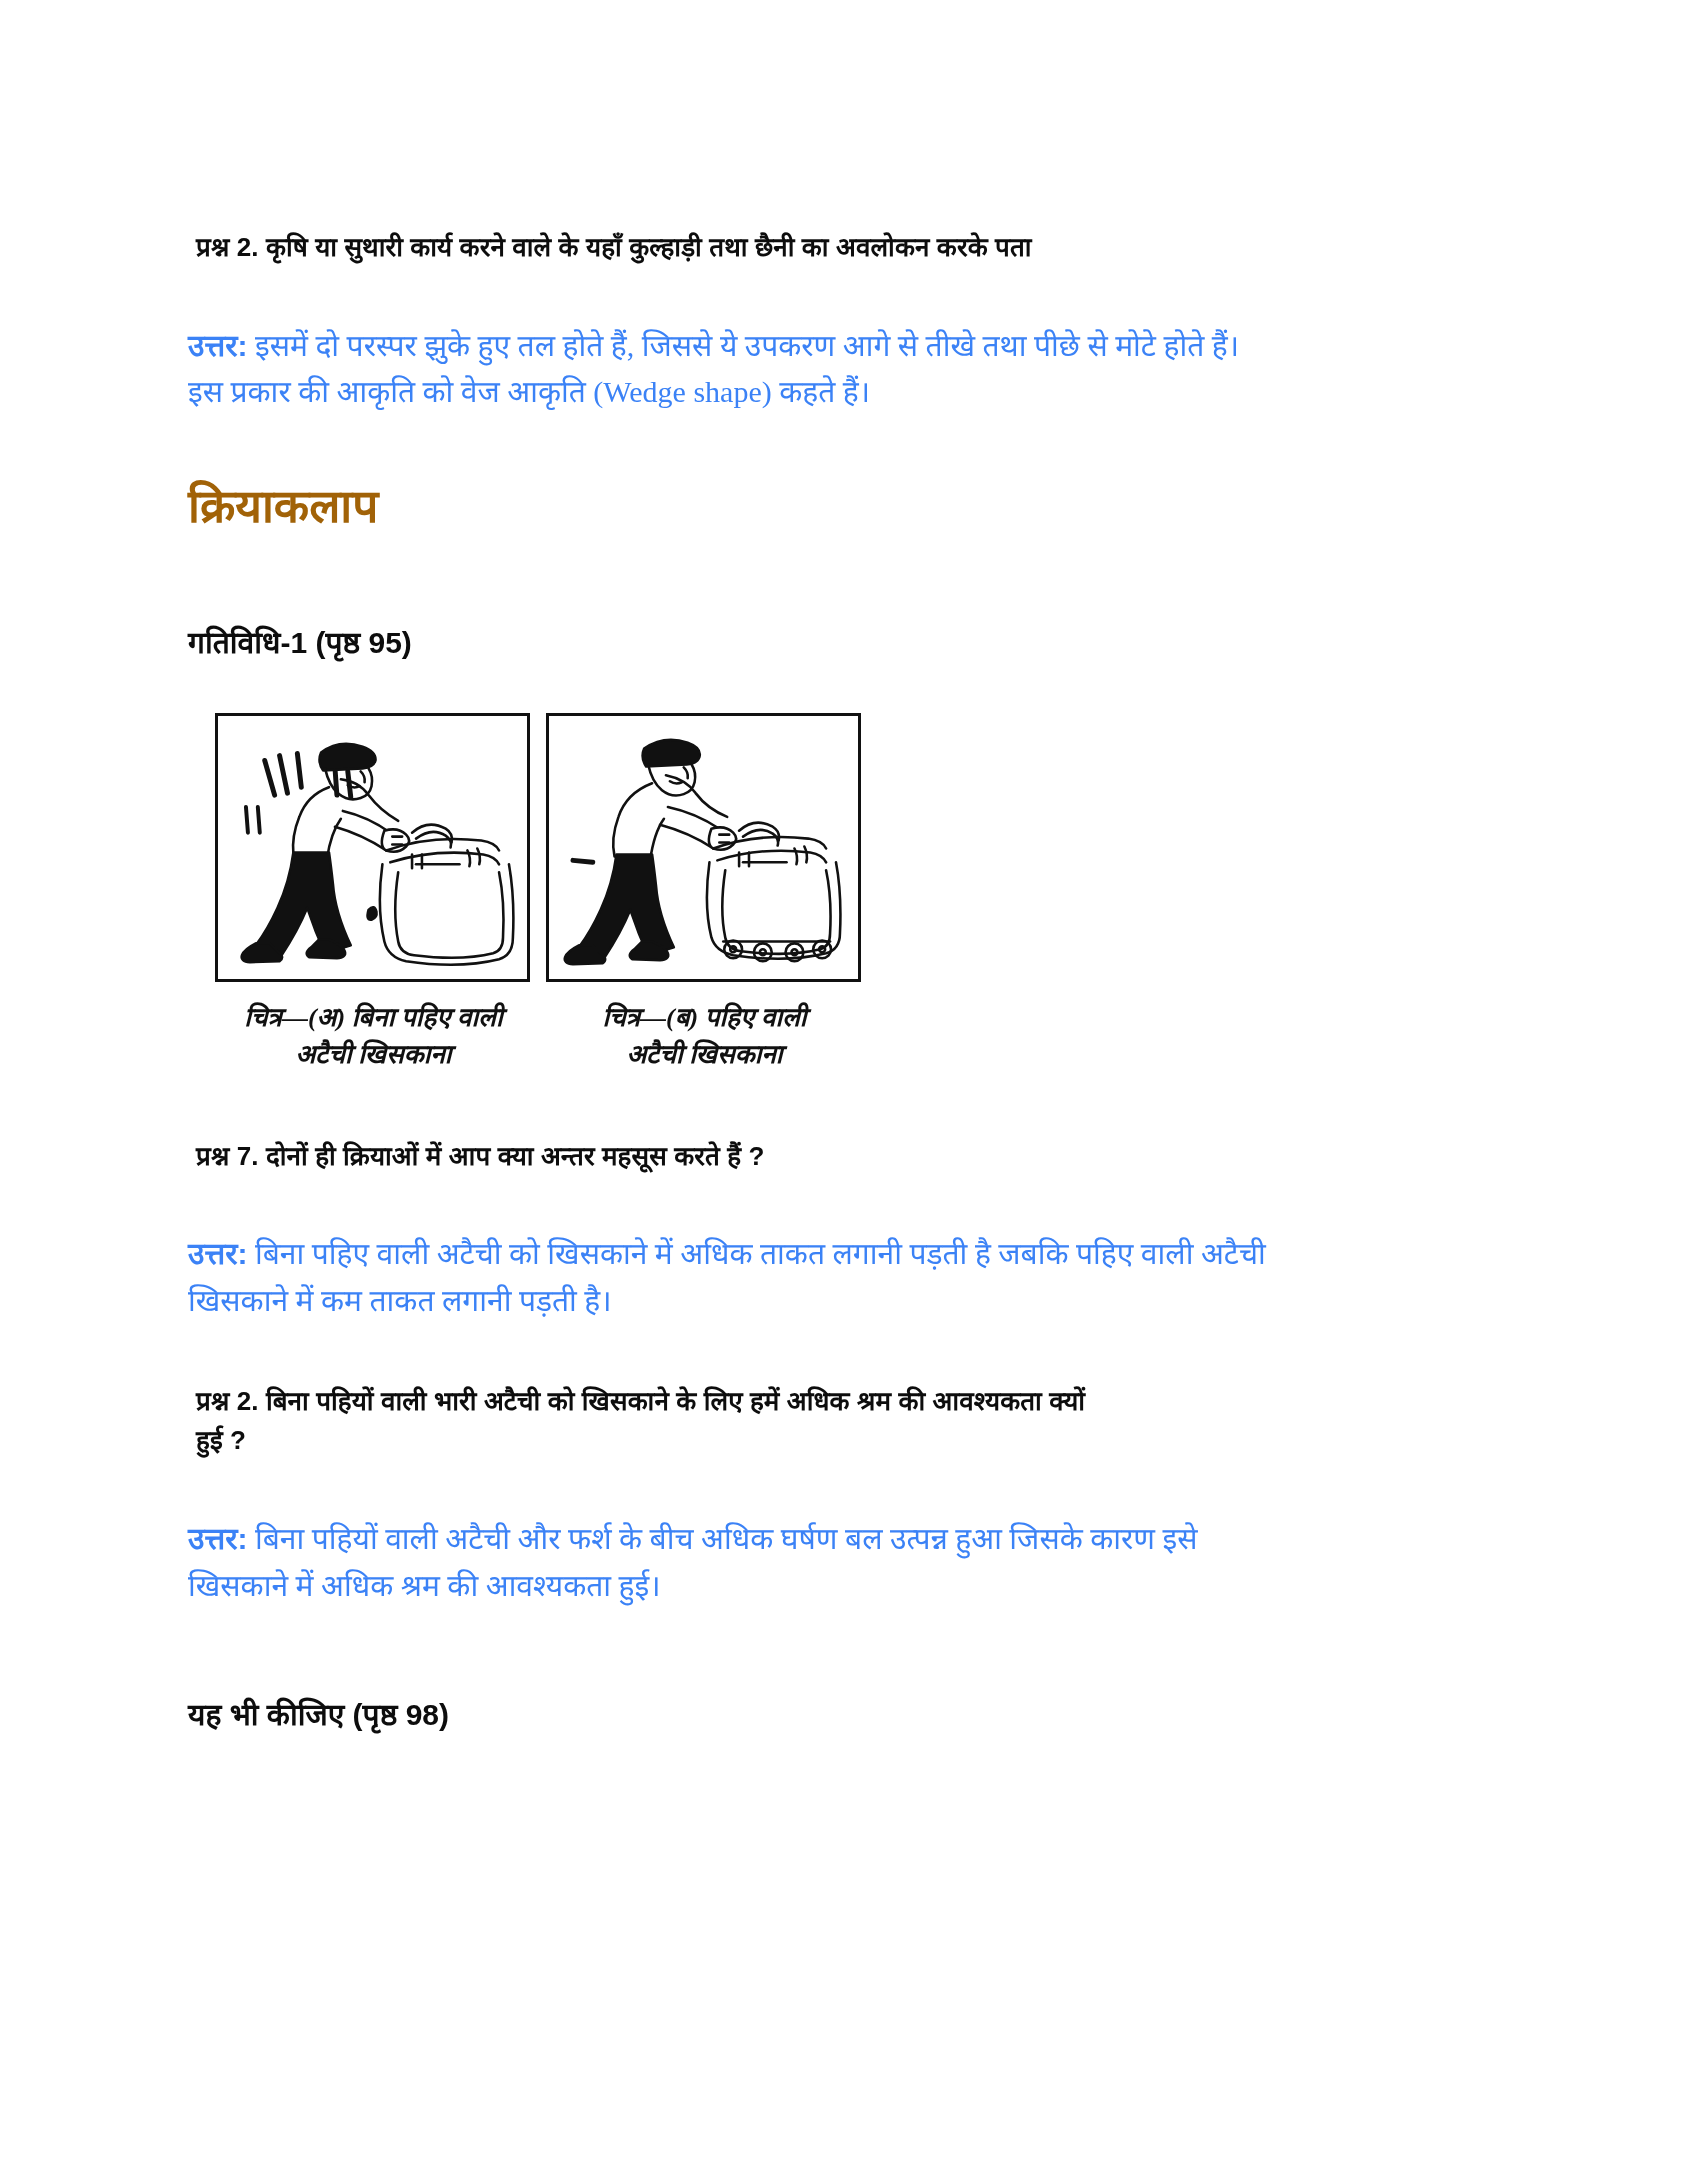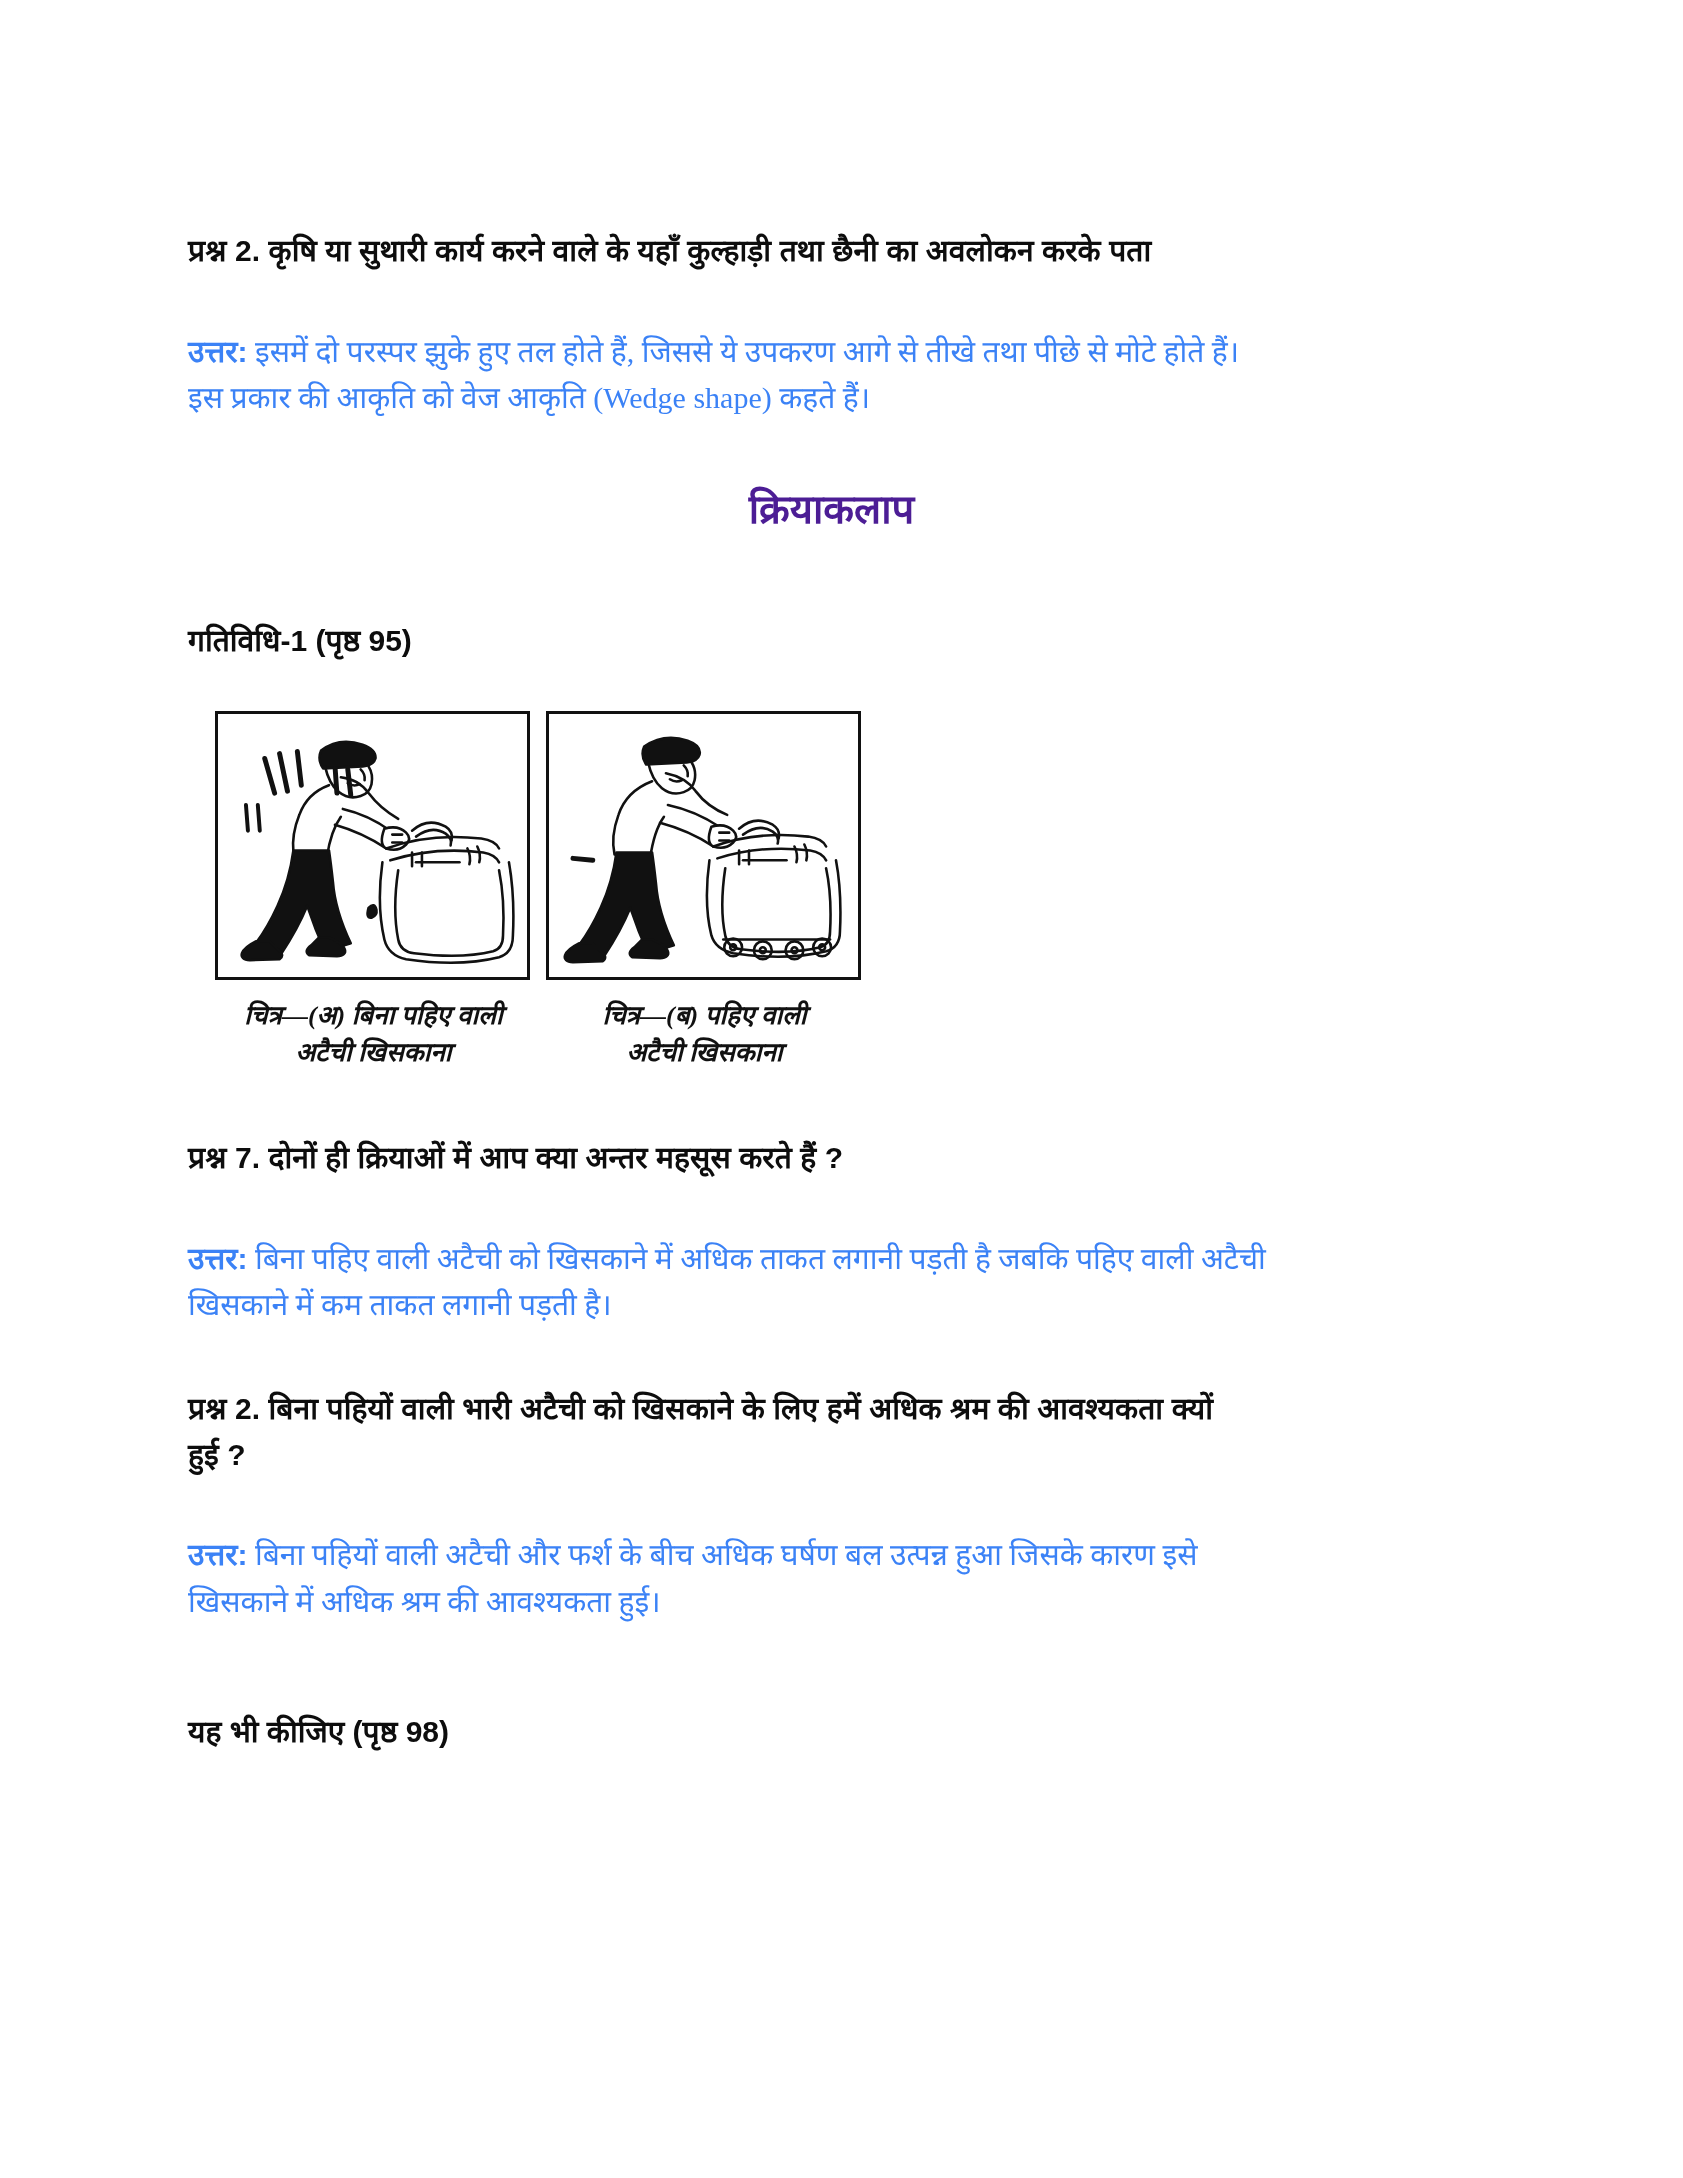--- a/index.html
+++ b/index.html
@@ -22,42 +22,42 @@
     position: absolute;
     left: 188px;
     top: 0;
     width: 1287px;
   }
 
   
   .q-block {
     font-family: "Liberation Sans", "DejaVu Sans", sans-serif;
     font-weight: 700;
-    font-size: 30px;
+    font-size: 26px;
     line-height: 1.52;
     color: #0d0d0d;
     letter-spacing: 0.1px;
+    margin-left: 8px;
   }
   .a-block {
     font-family: "Liberation Serif", "DejaVu Serif", serif;
     font-size: 30px;
     line-height: 1.56;
     color: #3b82f6;
   }
   .a-block .lbl {
     font-family: "Liberation Sans", "DejaVu Sans", sans-serif;
     font-weight: 700;
   }
   .h-big {
     font-family: "Liberation Sans", "DejaVu Sans", sans-serif;
     font-weight: 700;
-    font-size: 40px;
+    font-size: 46px;
     line-height: 1.3;
-    color: #4c1d95;
-    text-align: center;
+    color: #a16207;
   }
   .h-sub {
     font-family: "Liberation Sans", "DejaVu Sans", sans-serif;
     font-weight: 700;
     font-size: 30px;
     line-height: 1.3;
     color: #0d0d0d;
     margin-top: 27px;
   }
 

